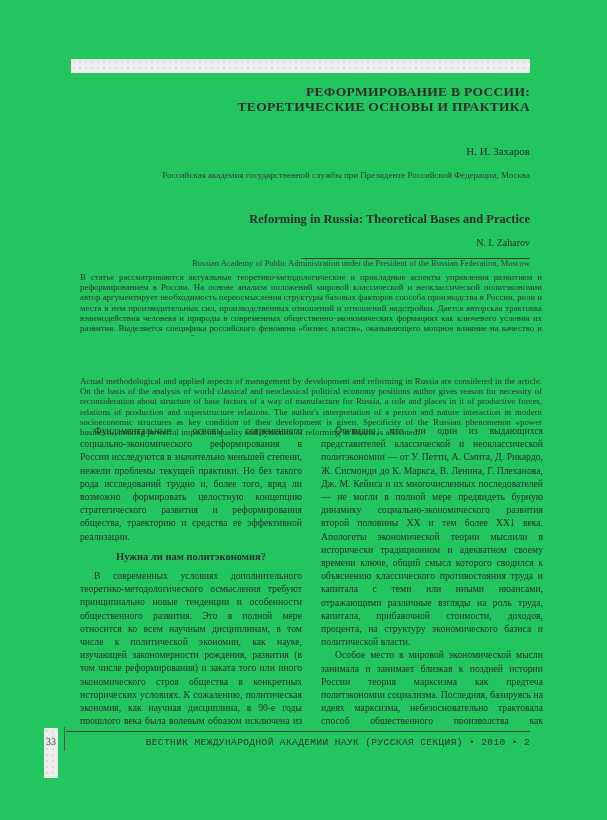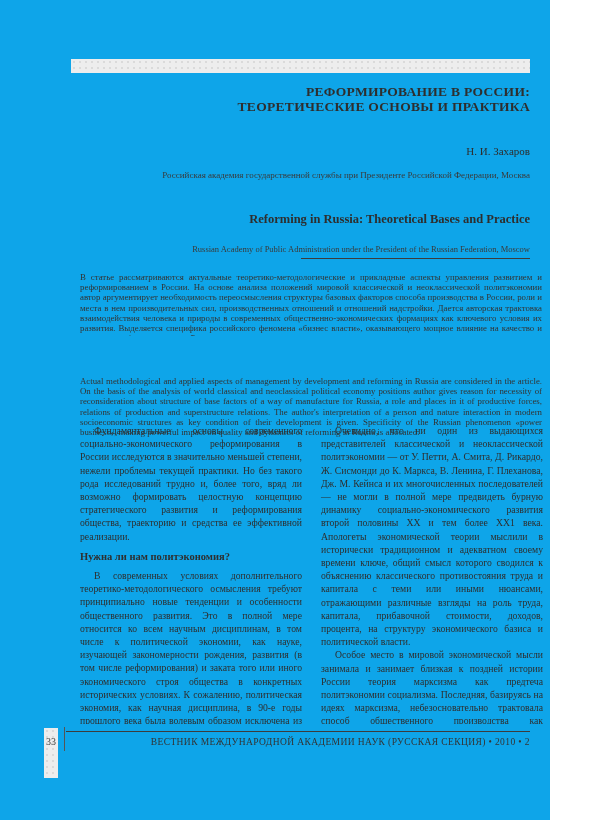--- a/index.html
+++ b/index.html
@@ -2,23 +2,23 @@
 <html><head>
 <meta charset="utf-8">
 <style>
   html, body {
     margin: 0;
     padding: 0;
     background: #ffffff;
   }
   .page {
     position: relative;
-    width: 550px;
+    width: 607px;
     height: 820px;
-    background: #0ea5e9;
+    background: #22c55e;
     font-family: "Liberation Serif", "DejaVu Serif", serif;
     color: #2e2e2e;
     overflow: hidden;
   }
   .dotted-gray {
     background-color: #ededed;
     background-image: radial-gradient(circle, #dadada 0.8px, rgba(0,0,0,0) 0.9px);
     background-size: 6px 6px;
   }
   .top-bar {
@@ -56,21 +56,21 @@
   .title-en {
     margin-top: 32px;
     font-size: 12.5px;
     font-weight: bold;
   }
   .author-en {
     margin-top: 10px;
     font-size: 10px;
   }
   .affiliation-en {
-    margin-top: 17px;
+    margin-top: 10px;
     font-size: 8.5px;
     color: #3a3a3a;
   }
   .header-rule {
     position: absolute;
     left: 301px;
     top: 258px;
     width: 229px;
     height: 1px;
     background: #3c3c3c;
@@ -100,20 +100,21 @@
     width: 227px;
     font-size: 9.7px;
     line-height: 13.2px;
     text-align: justify;
   }
   .col p {
     margin: 0;
     text-indent: 14px;
   }
   .section-heading {
+    text-align: center;
     font-weight: bold;
     font-size: 10.5px;
     margin: 7px 0 6px 0;
   }
   .footer-rule {
     position: absolute;
     left: 66px;
     top: 731px;
     width: 464px;
     height: 1px;
@@ -145,35 +146,37 @@
   }
   .journal-line {
     position: absolute;
     left: 80px;
     top: 737px;
     width: 450px;
     text-align: right;
     font-size: 9.5px;
     letter-spacing: 0.4px;
     color: #333333;
+    font-family: Liberation Mono, monospace;
   }
 </style>
 </head>
 <body>
 
 <div class="page">
 
   <div class="top-bar dotted-gray"></div>
 
   <div class="header-block">
     <h1 class="title-ru">РЕФОРМИРОВАНИЕ В РОССИИ:
 ТЕОРЕТИЧЕСКИЕ ОСНОВЫ И ПРАКТИКА</h1>
     <div class="author-ru">Н. И. Захаров</div>
     <div class="affiliation-ru">Российская академия государственной службы при Президенте Российской Федерации, Москва</div>
     <div class="title-en">Reforming in Russia: Theoretical Bases and Practice</div>
+    <div class="author-en">N. I. Zaharov</div>
     <div class="affiliation-en">Russian Academy of Public Administration under the President of the Russian Federation, Moscow</div>
   </div>
 
   <div class="header-rule"></div>
 
   <div class="abstract abstract-ru">В статье рассматриваются актуальные теоретико-методологические и прикладные аспекты управления развитием и реформированием в России. На основе анализа положений мировой классической и неоклассической политэкономии автор аргументирует необходимость переосмысления структуры базовых факторов способа производства в России, роли и места в нем производительных сил, производственных отношений и отношений надстройки. Дается авторская трактовка взаимодействия человека и природы в современных общественно-экономических формациях как ключевого условия их развития. Выделяется специфика российского феномена «бизнес власти», оказывающего мощное влияние на качество и динамику реформирования в России.</div>
   <div class="abstract abstract-en">Actual methodological and applied aspects of management by development and reforming in Russia are considered in the article. On the basis of the analysis of world classical and neoclassical political economy positions author gives reason for necessity of reconsideration about structure of base factors of a way of manufacture for Russia, a role and places in it of productive forces, relations of production and superstructure relations. The author's interpretation of a person and nature interaction in modern socioeconomic structures as key condition of their development is given. Specificity of the Russian phenomenon «power business», making powerful impact on quality and dynamics of reforming in Russia is allocated.</div>
 
   <div class="columns">
     <div class="col">

